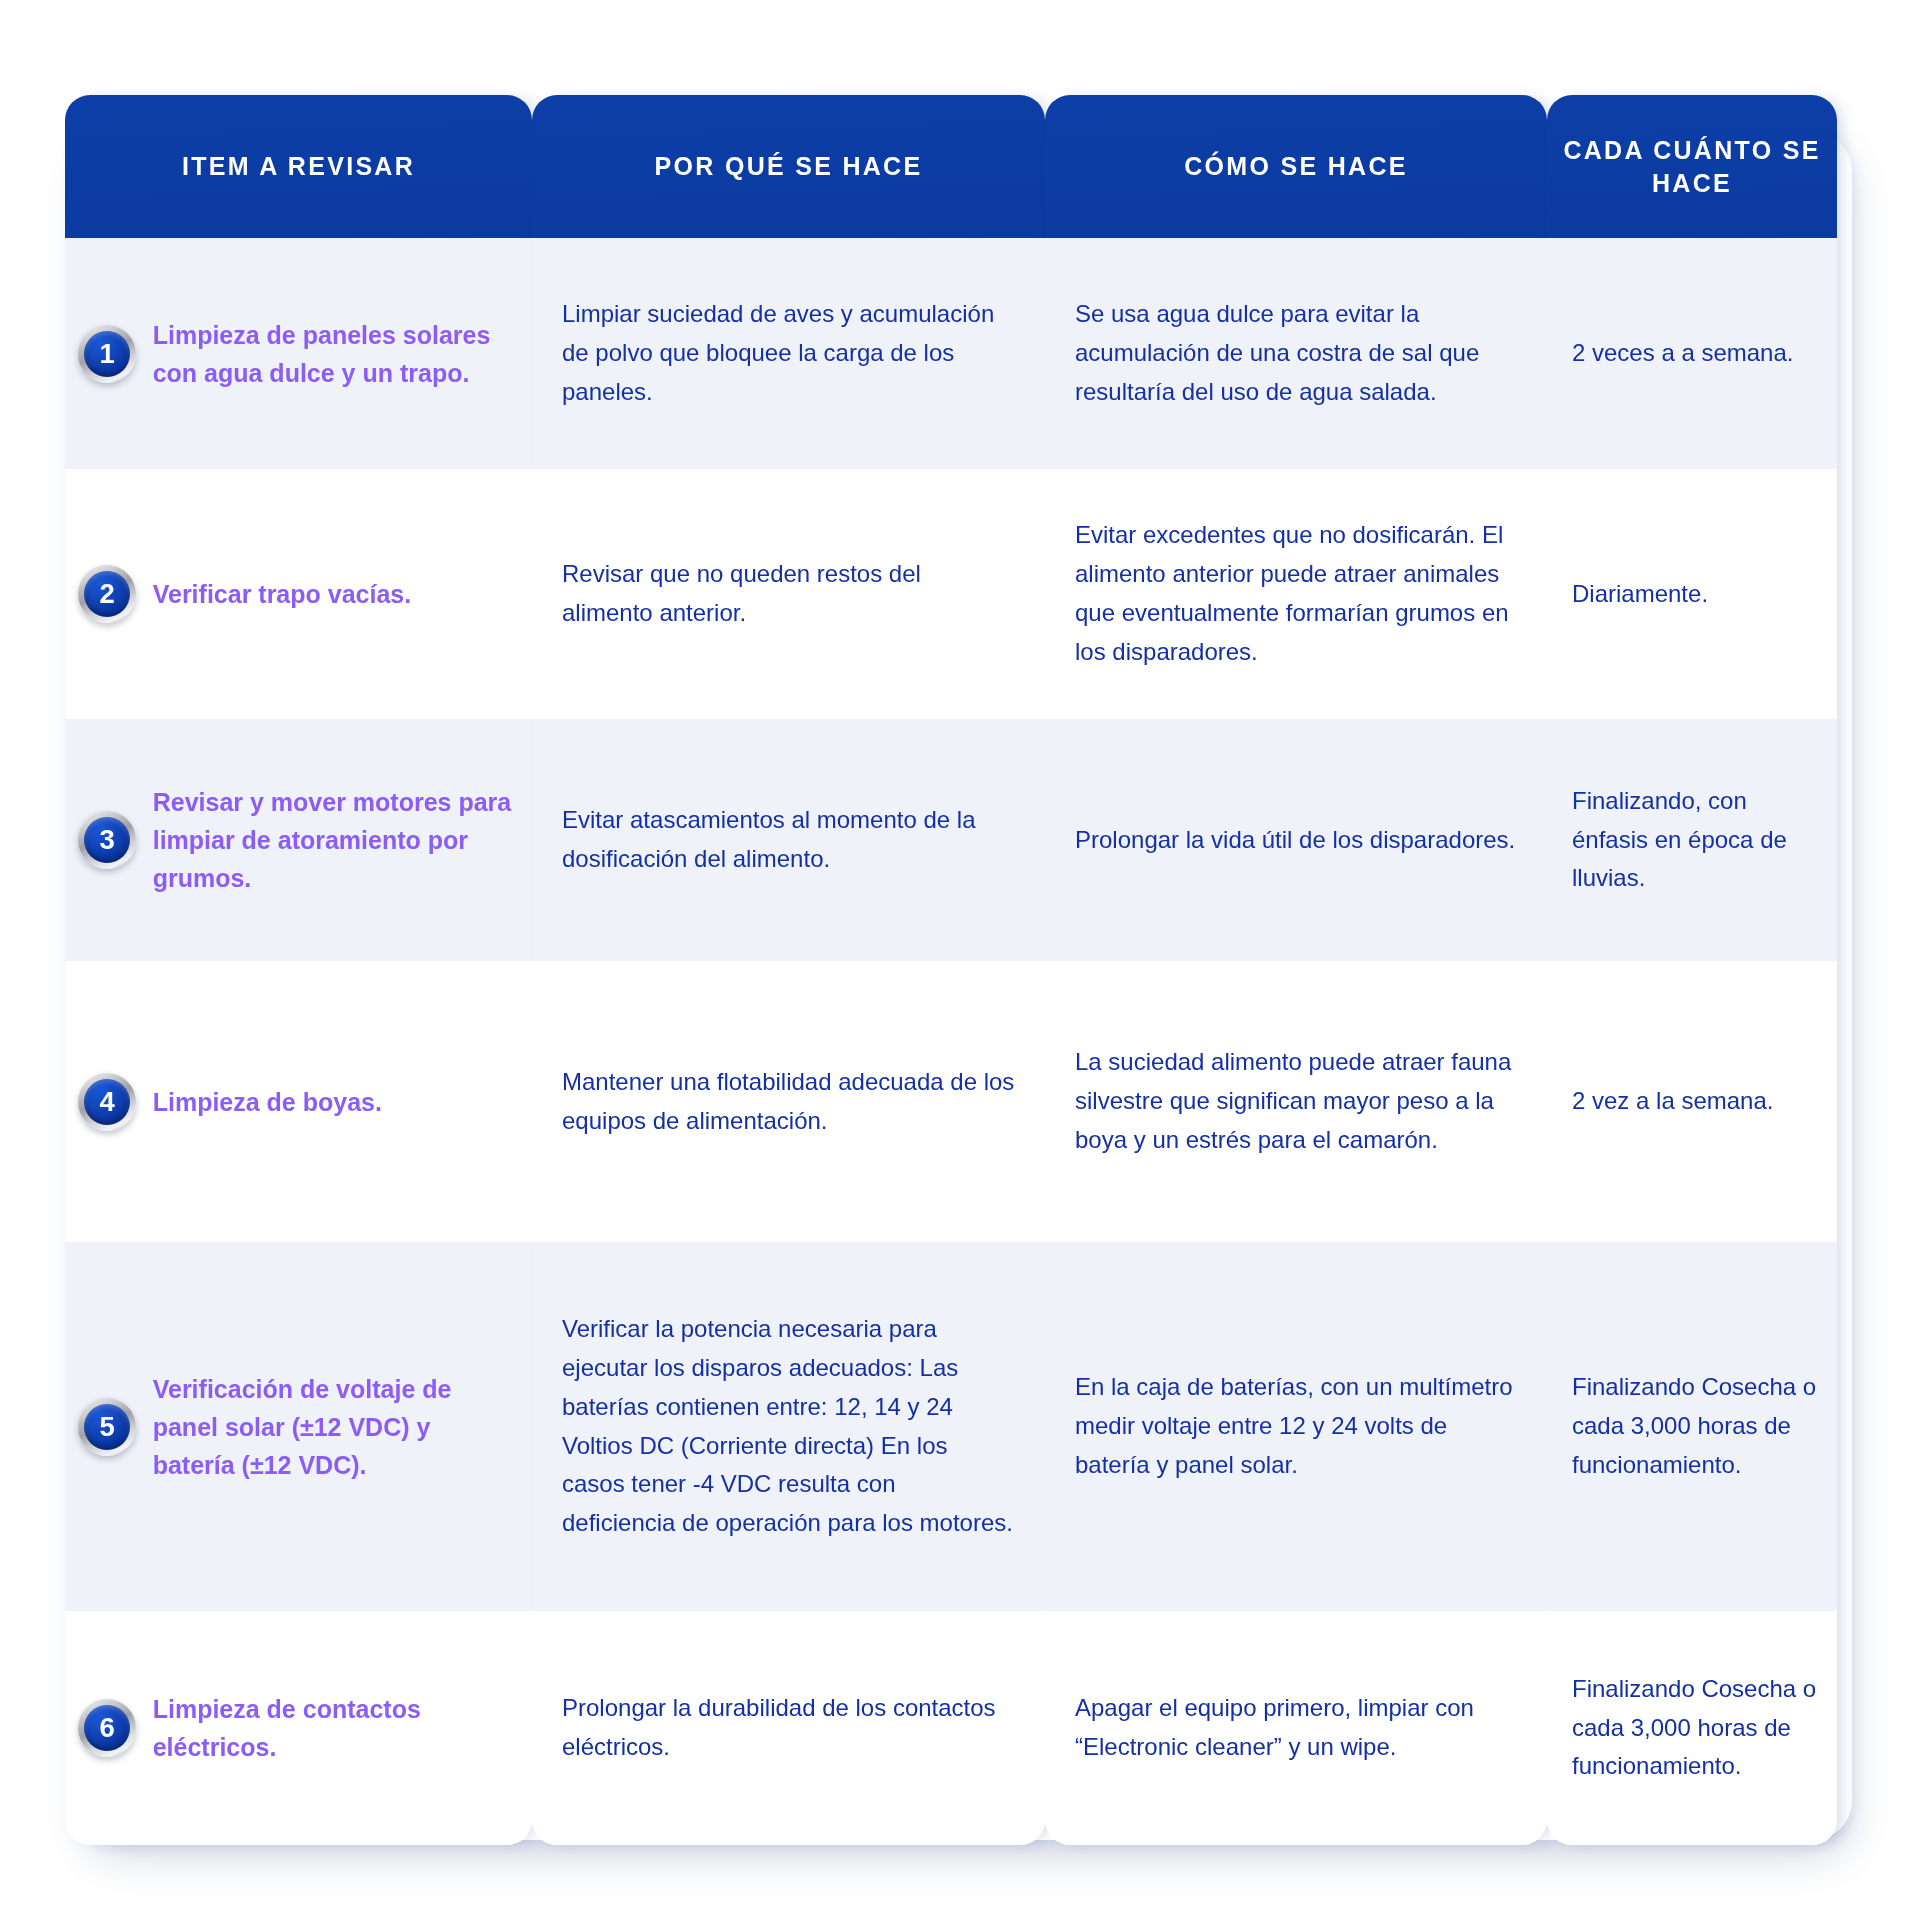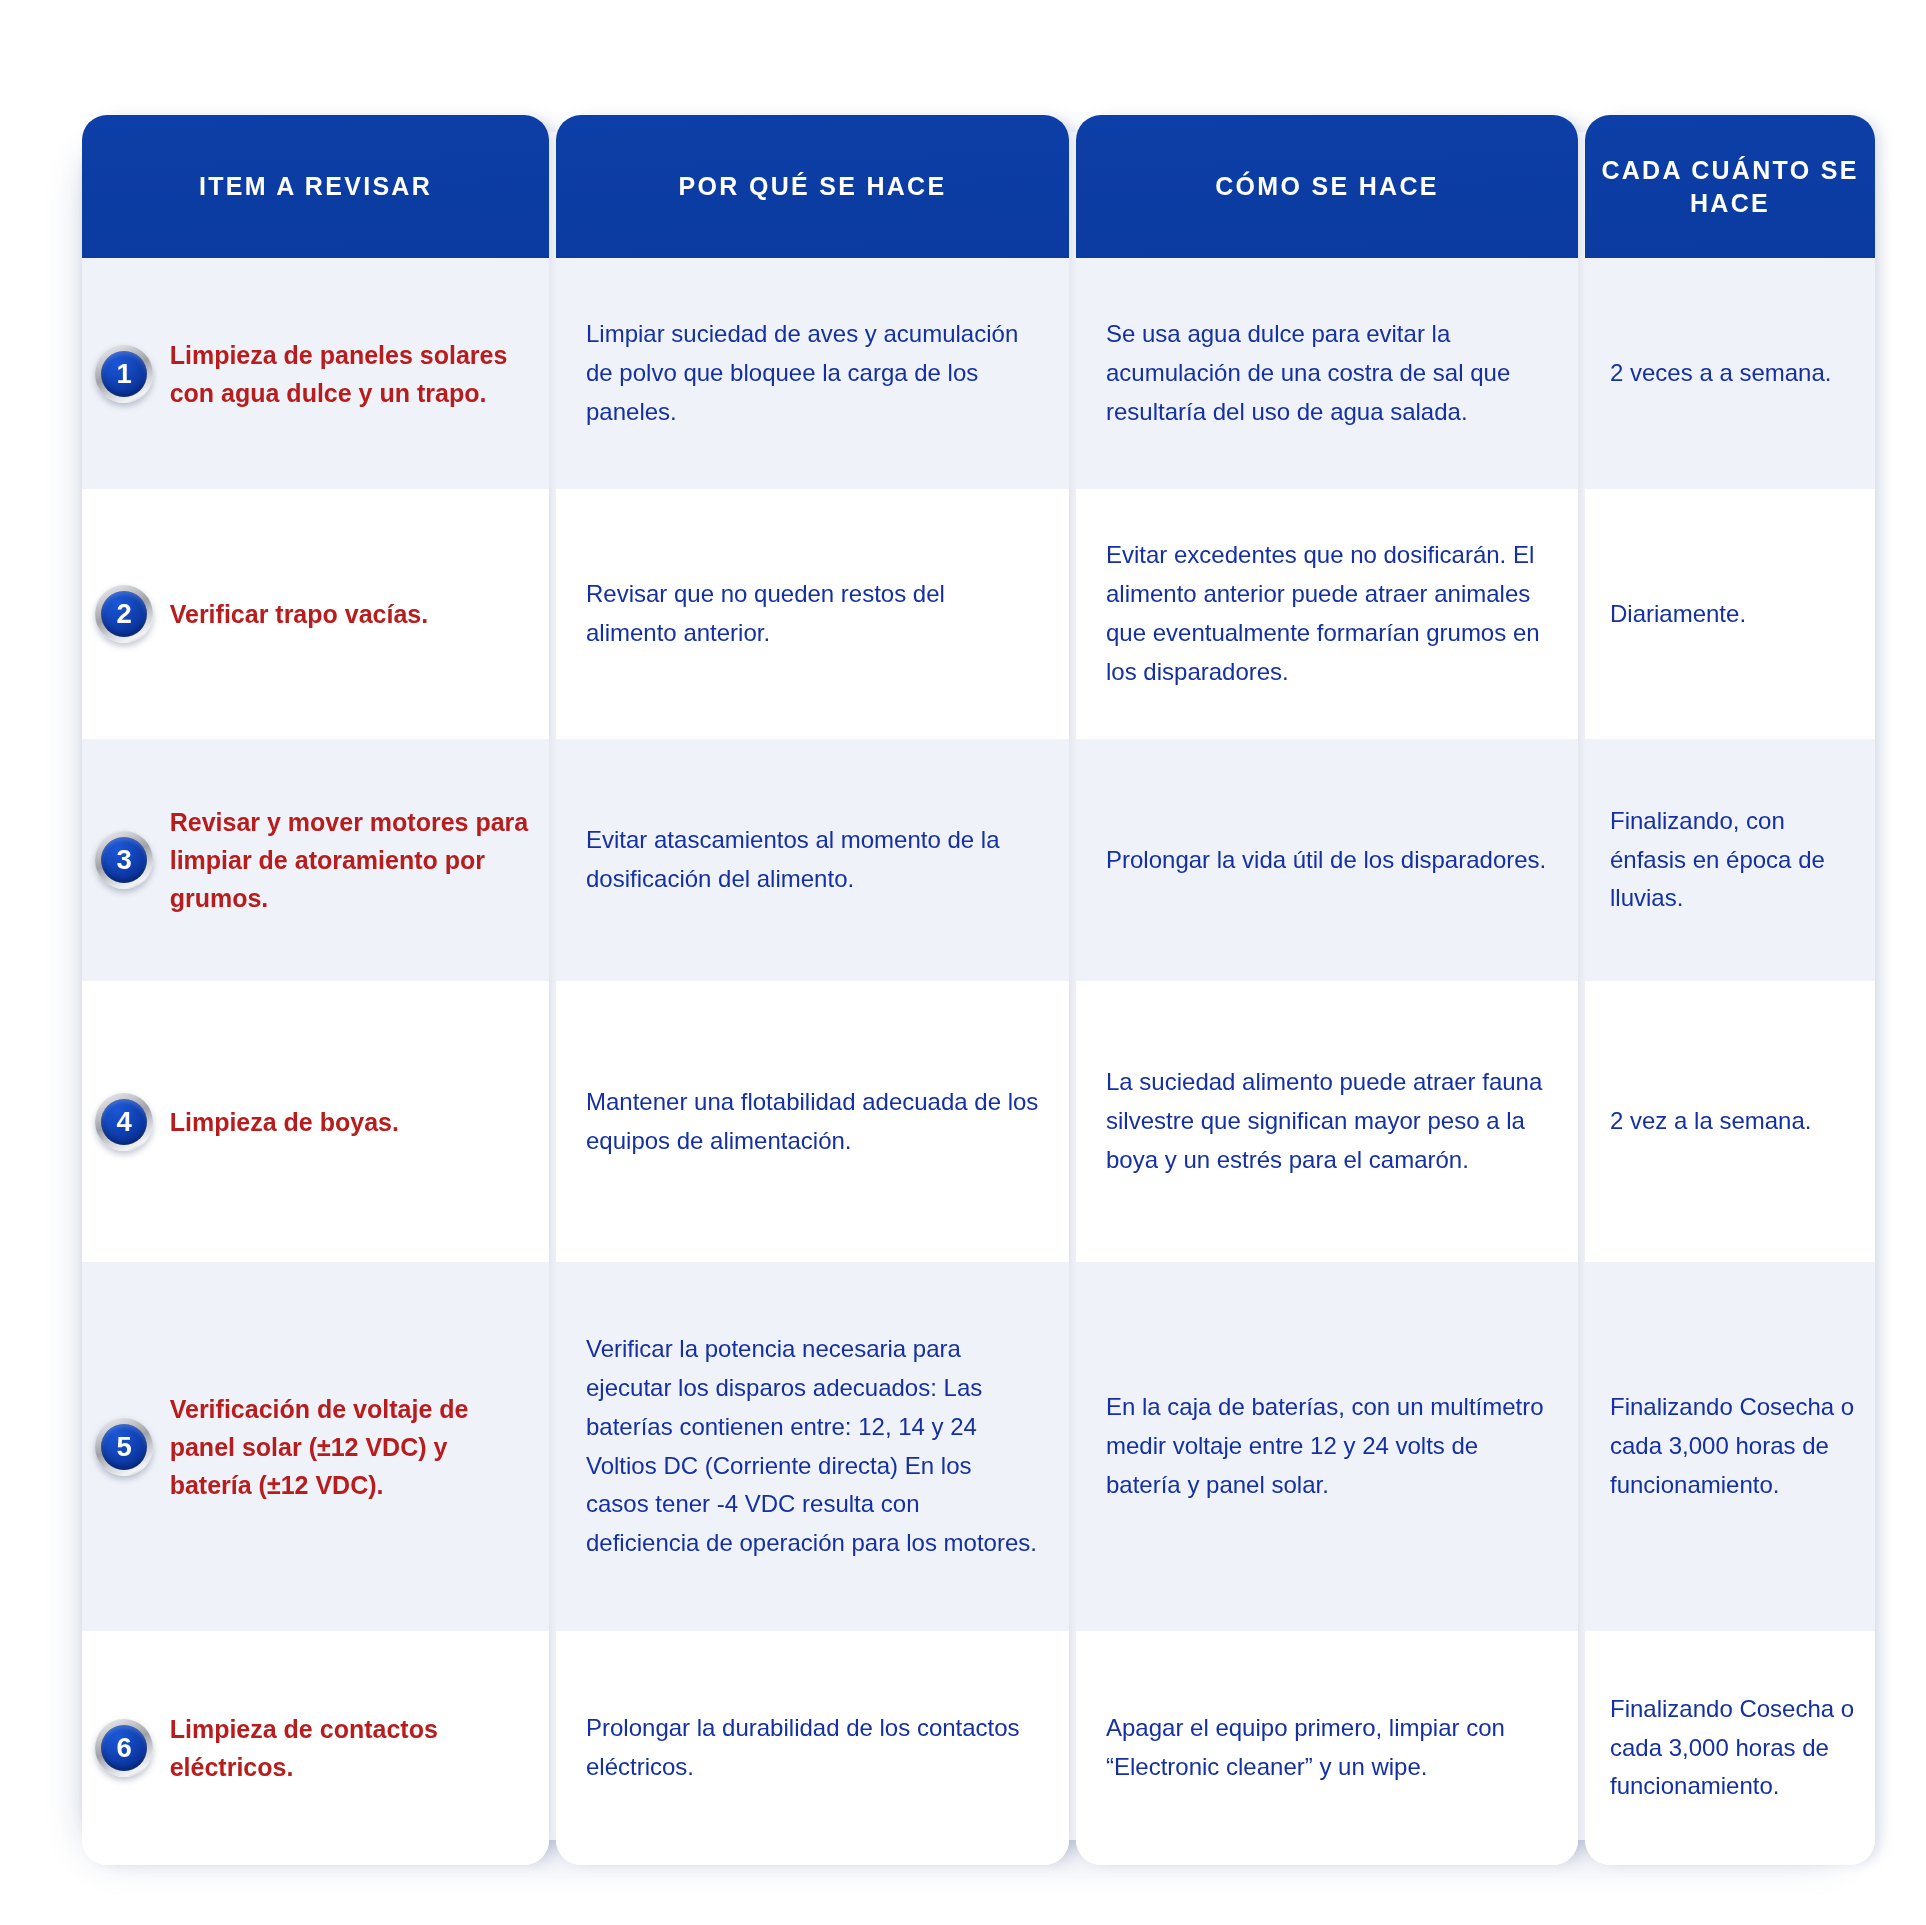--- a/index.html
+++ b/index.html
@@ -32,28 +32,27 @@
     height: 1708px;
     border-radius: 39px;
     background: #ffffff;
     box-shadow: 0 18.7px 39px rgba(60, 80, 140, 0.20),
                 0 4.4px 14.3px rgba(60, 80, 140, 0.12);
   }
 
   
   .table {
     position: absolute;
-    left: 82px;
+    left: 65px;
     top: 95px;
     width: 1773px;
     height: 1750px;
     display: grid;
     grid-template-columns: 467px 513px 502px 290px;
-    column-gap: 7px;
-    margin-top: 20px;
+    column-gap: 0px;
   }
 
   .col-card {
     position: relative;
     background: #ffffff;
     border-radius: 25px;
     overflow: hidden;
     box-shadow: 7.7px 0 14.3px -3.3px rgba(90, 110, 160, 0.22);
     z-index: 2;
   }
@@ -108,21 +107,21 @@
   .h6 { height: 234px; }
 
   
   .cell.item {
     padding-left: 13.2px;
     padding-right: 20px;
     gap: 16.5px;
   }
   .item-title {
     font-weight: 700;
-    color: #b91c1c;
+    color: #8b5cf6;
     font-size: 25px;
     line-height: 1.52;
   }
 
   
   .badge {
     flex: 0 0 auto;
     width: 58px;
     height: 58px;
     border-radius: 50%;

